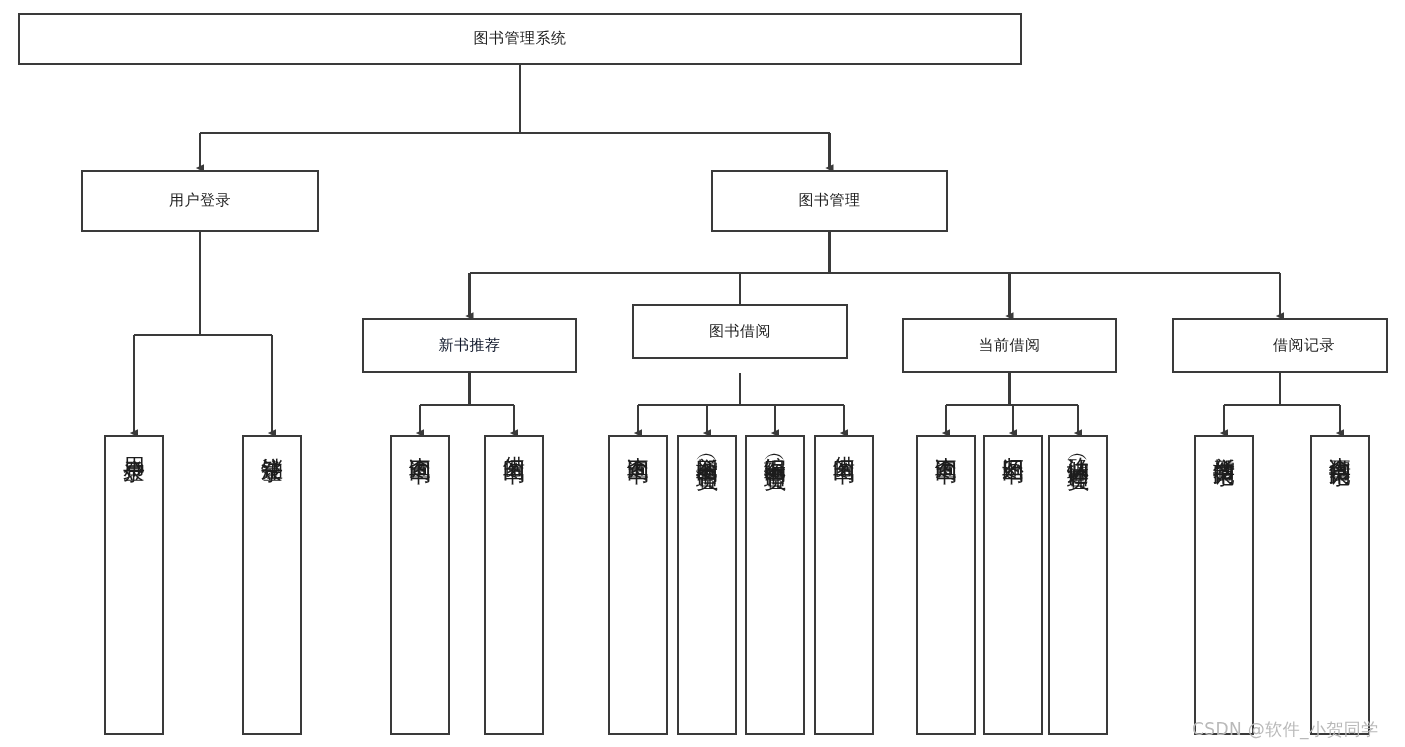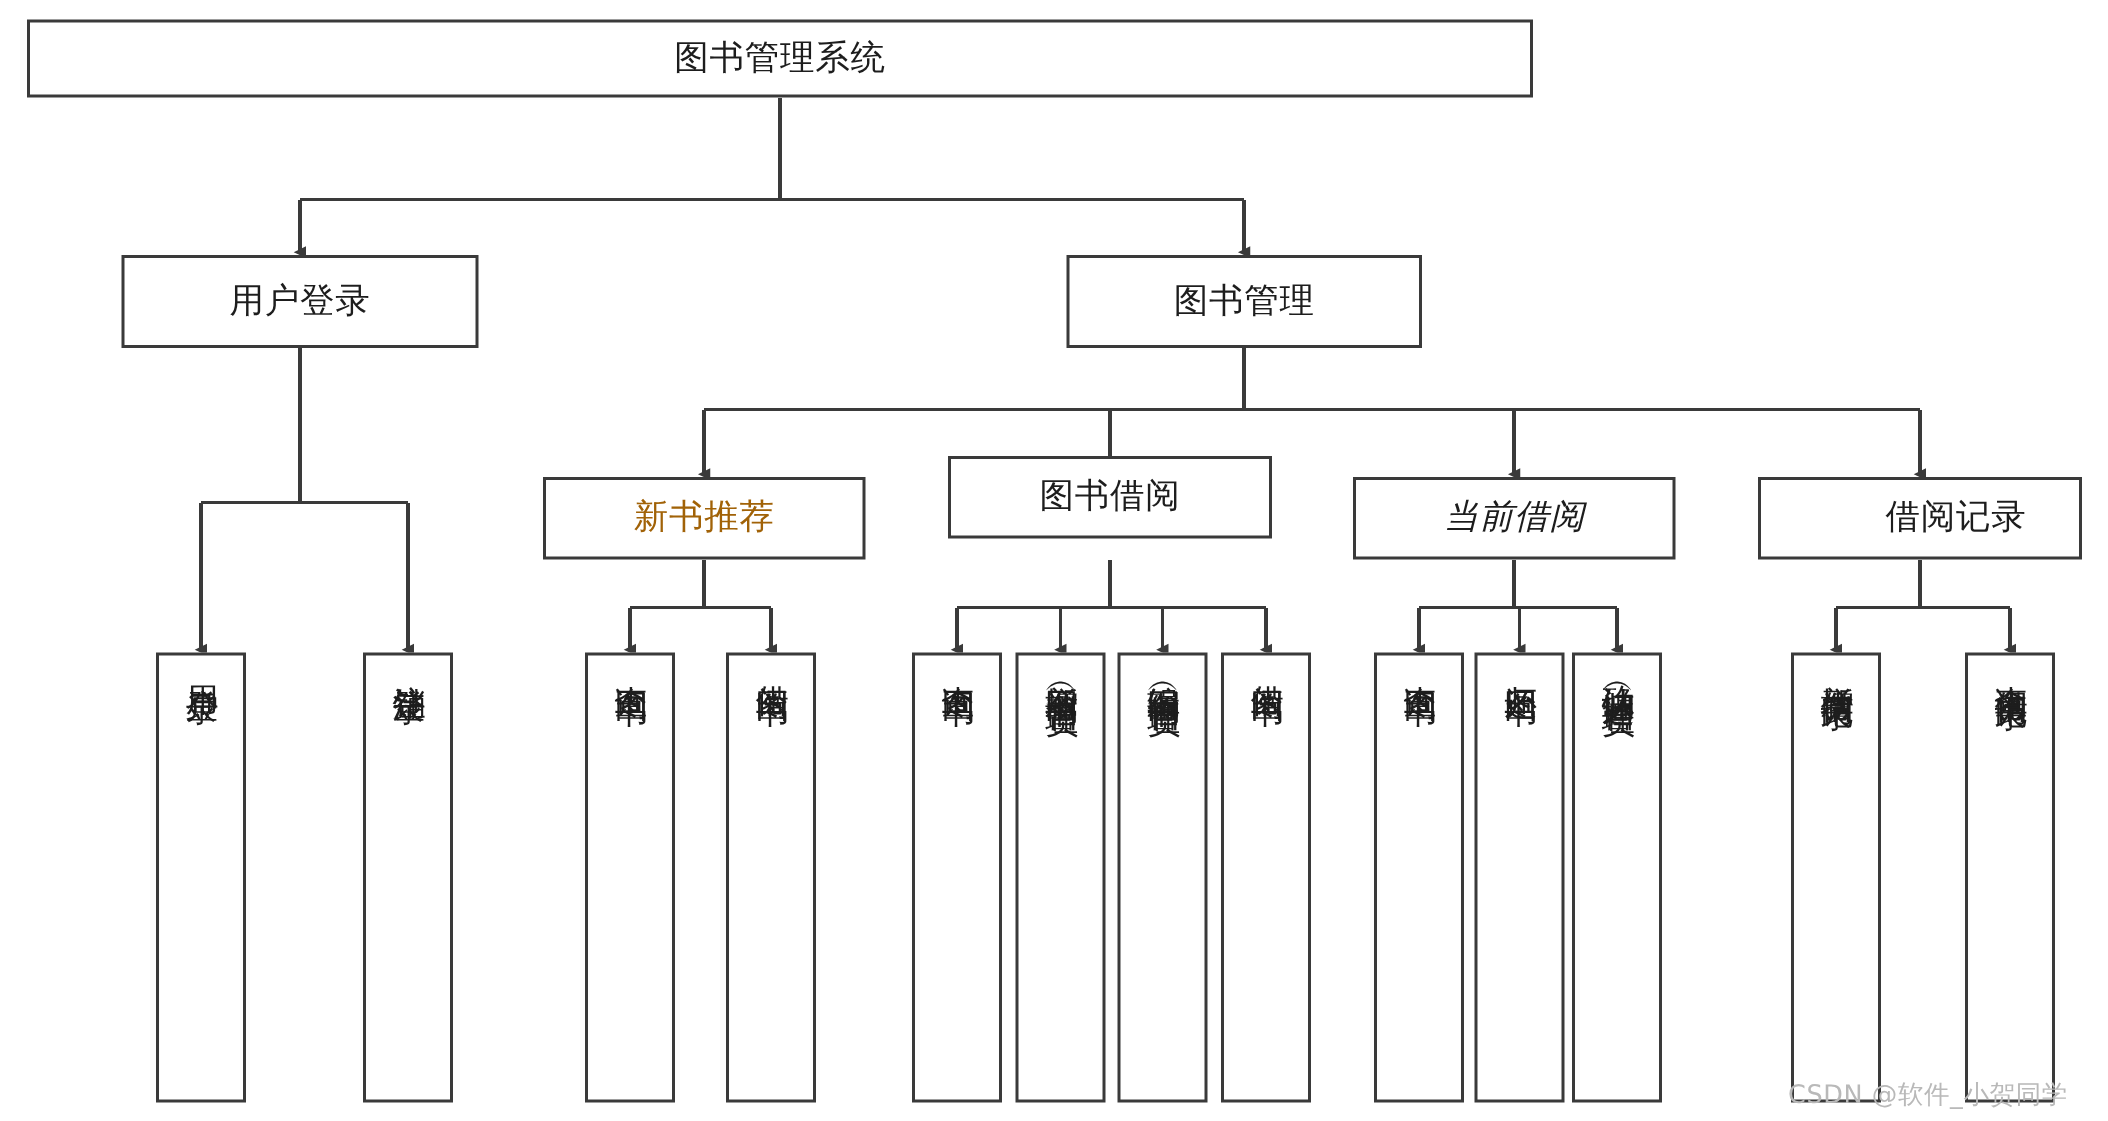--- a/index.html
+++ b/index.html
@@ -33,21 +33,21 @@
     position: absolute;
     box-sizing: border-box;
     background: #ffffff;
     border: 2.5px solid #3a3a3a;
     display: flex;
     align-items: center;
     justify-content: center;
     overflow: hidden;
   }
   .node-label-h {
-    font-size: 23px;
+    font-size: 15px;
     color: #1d1d1d;
     line-height: 1.15;
     white-space: nowrap;
     letter-spacing: 0.5px;
     text-align: center;
   }
   .node-box.vertical {
     align-items: flex-start;
     justify-content: center;
     padding-top: 2px;
@@ -121,27 +121,27 @@
       <div class="node-box" style="left: 18px; top: 13px; width: 1004px; height: 52px; border-color: rgb(58, 58, 58);">
         <span class="node-label-h" style="color: rgb(29, 29, 29);">图书管理系统</span>
       </div>
       <div class="node-box" style="left: 81px; top: 170px; width: 238px; height: 62px; border-color: rgb(58, 58, 58);">
         <span class="node-label-h" style="color: rgb(29, 29, 29);">用户登录</span>
       </div>
       <div class="node-box" style="left: 711px; top: 170px; width: 237px; height: 62px; border-color: rgb(58, 58, 58);">
         <span class="node-label-h" style="color: rgb(29, 29, 29);">图书管理</span>
       </div>
       <div class="node-box" style="left: 362px; top: 318px; width: 215px; height: 55px; border-color: rgb(58, 58, 58);">
-        <span class="node-label-h" style="color: #a16207;">新书推荐</span>
+        <span class="node-label-h" style="color: #0f172a;">新书推荐</span>
       </div>
       <div class="node-box" style="left: 632px; top: 304px; width: 216px; height: 55px; border-color: rgb(58, 58, 58);">
         <span class="node-label-h" style="color: rgb(29, 29, 29);">图书借阅</span>
       </div>
       <div class="node-box" style="left: 902px; top: 318px; width: 215px; height: 55px; border-color: rgb(58, 58, 58);">
-        <span class="node-label-h" style="color: rgb(29, 29, 29); font-style: italic;">当前借阅</span>
+        <span class="node-label-h" style="color: rgb(29, 29, 29);">当前借阅</span>
       </div>
       <div class="node-box" style="left: 1172px; top: 318px; width: 216px; height: 55px; border-color: rgb(58, 58, 58); padding-left: 48px;">
         <span class="node-label-h" style="color: rgb(29, 29, 29);">借阅记录</span>
       </div>
       <div class="node-box vertical" style="left: 104px; top: 435px; width: 60px; height: 300px; border-color: rgb(58, 58, 58);">
         <span class="node-label-v" style="color: rgb(29, 29, 29);">用户登录</span>
       </div>
       <div class="node-box vertical" style="left: 242px; top: 435px; width: 60px; height: 300px; border-color: rgb(58, 58, 58);">
         <span class="node-label-v" style="color: rgb(29, 29, 29);">注销登录</span>
       </div>

